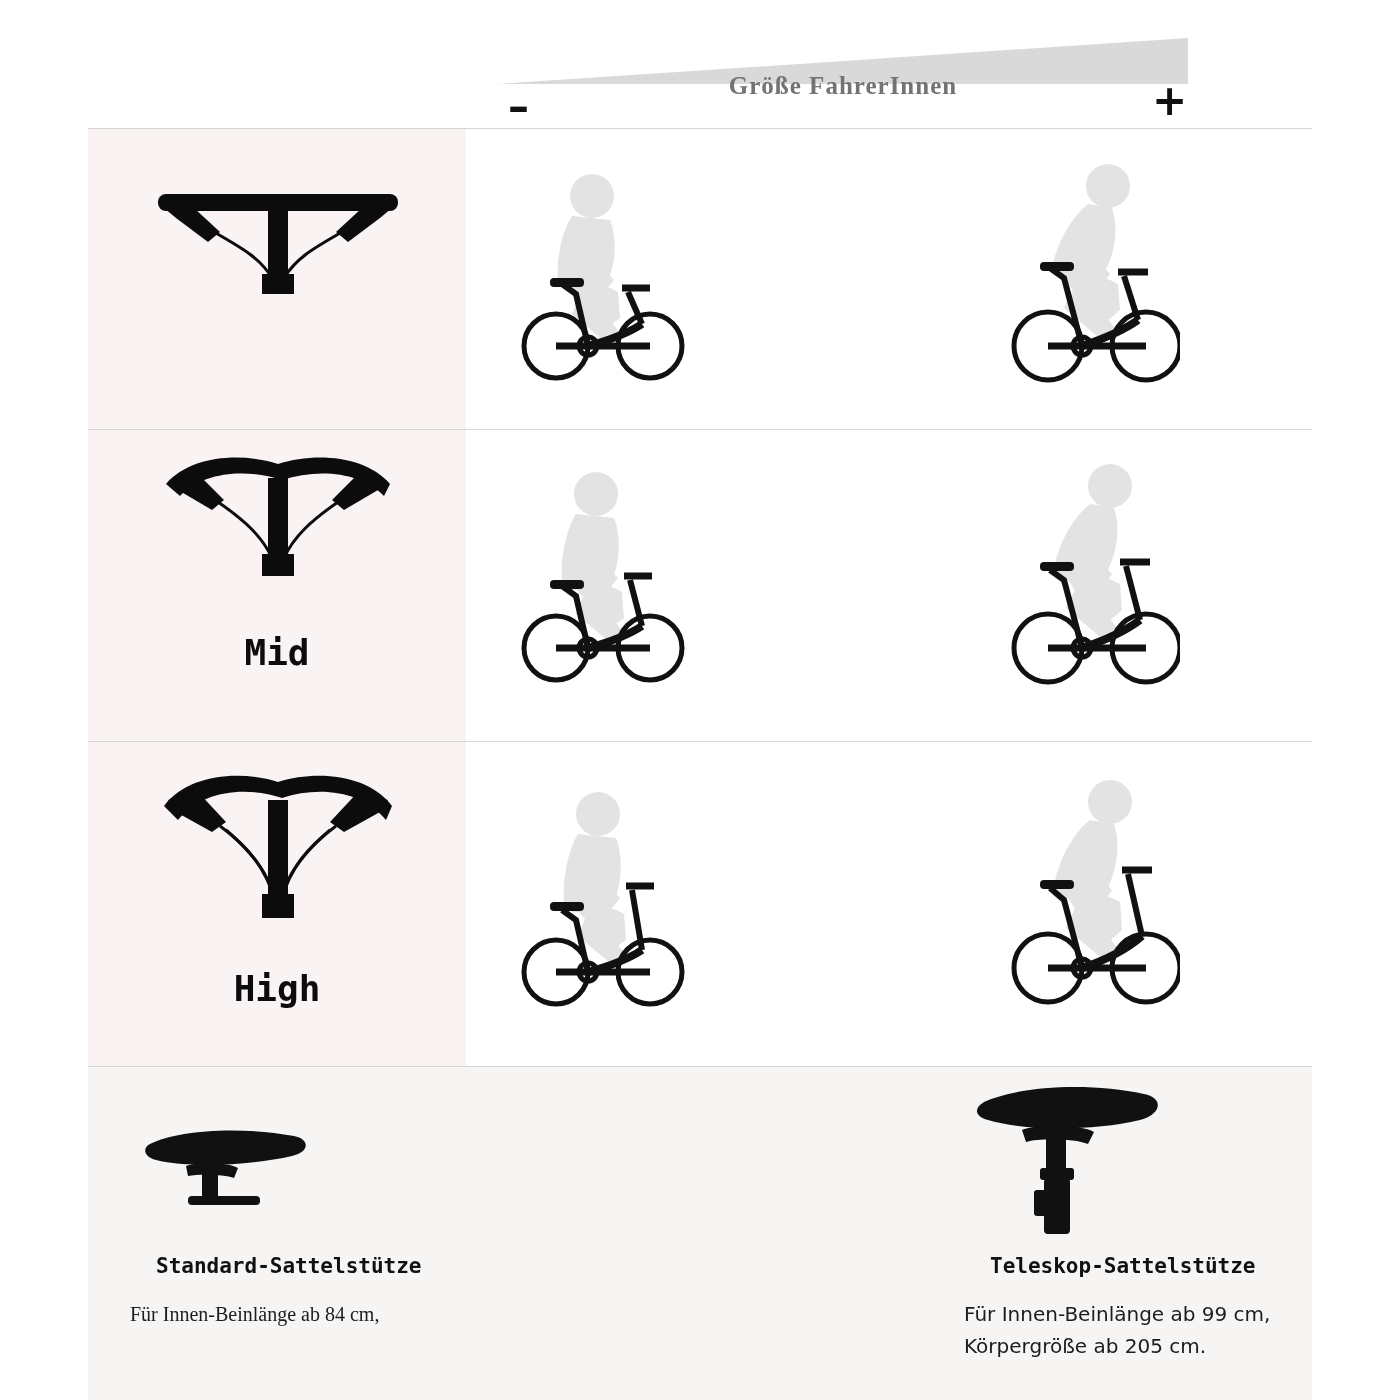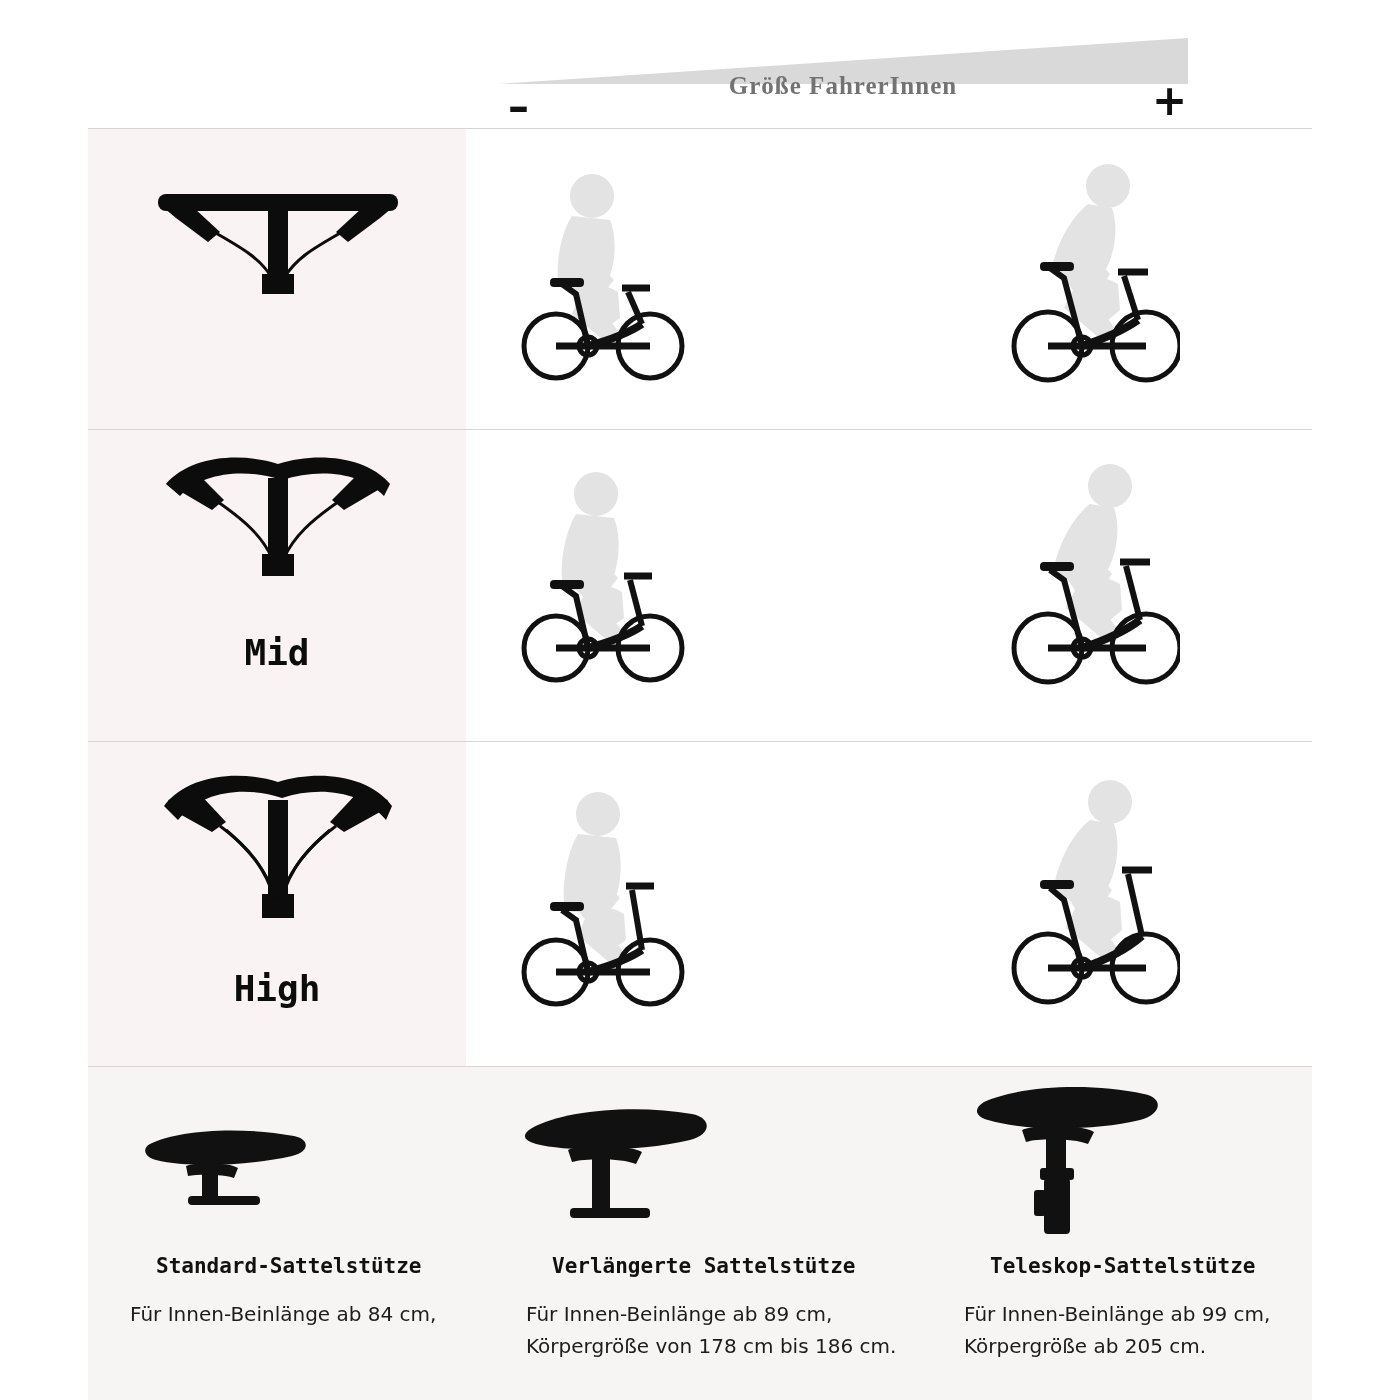--- a/index.html
+++ b/index.html
@@ -361,38 +361,23 @@
       <svg width="300" height="150" viewBox="0 0 300 150">
         <g fill="#111111">
           <path d="M22 58 C50 44 110 40 166 50 C182 53 182 66 164 70 C120 80 60 82 28 74 C16 71 14 62 22 58 Z"></path>
           <rect x="74" y="72" width="16" height="44" rx="4"></rect>
           <path d="M58 80 C66 76 102 76 110 82 L106 92 C96 88 70 88 60 90 Z"></path>
           <rect x="60" y="110" width="72" height="9" rx="4"></rect>
         </g>
       </svg>
     </div>
     <div class="post-title" style="top:168px; left:4px;">Standard-Sattelstütze</div>
-    <div class="post-desc" style="top:212px; left:2px;">Für Innen-Beinlänge ab 84 cm,</div>
-  </div>
-
-  <div class="post-col" style="left:524px;">
-    <div class="post-art">
-      <svg width="300" height="150" viewBox="0 0 300 150">
-        <g fill="#111111">
-          <path d="M8 42 C40 24 112 18 168 28 C188 32 188 48 166 54 C116 66 44 66 12 58 C-2 54 -2 48 8 42 Z"></path>
-          <rect x="68" y="56" width="18" height="74" rx="4"></rect>
-          <path d="M44 64 C56 58 104 58 118 66 L112 78 C98 72 62 72 48 76 Z"></path>
-          <rect x="46" y="122" width="80" height="10" rx="4"></rect>
-        </g>
-      </svg>
-    </div>
-    <div class="post-title" style="top:168px; left:4px;">Verlängerte Sattelstütze</div>
-    <div class="post-desc" style="top:212px; left:2px;">Für Innen-Beinlänge ab 89 cm,</div>
-    <div class="post-desc" style="top:244px; left:2px;">Körpergröße von 178 cm bis 186 cm.</div>
-  </div>
+    <div class="post-desc" style="top:212px; left:2px;font-family:Liberation Serif, serif;">Für Innen-Beinlänge ab 84 cm,</div>
+  </div>
+
 
   <div class="post-col" style="left:962px;">
     <div class="post-art">
       <svg width="300" height="160" viewBox="0 0 300 160">
         <g fill="#111111">
           <path d="M22 16 C56 0 128 -4 182 8 C202 12 200 28 178 34 C128 46 58 44 26 34 C12 30 12 22 22 16 Z"></path>
           <rect x="84" y="36" width="20" height="50" rx="4"></rect>
           <path d="M60 44 C72 38 120 38 132 46 L126 58 C112 52 76 52 64 56 Z"></path>
           <rect x="78" y="82" width="34" height="12" rx="3"></rect>
           <rect x="82" y="92" width="26" height="56" rx="4"></rect>

